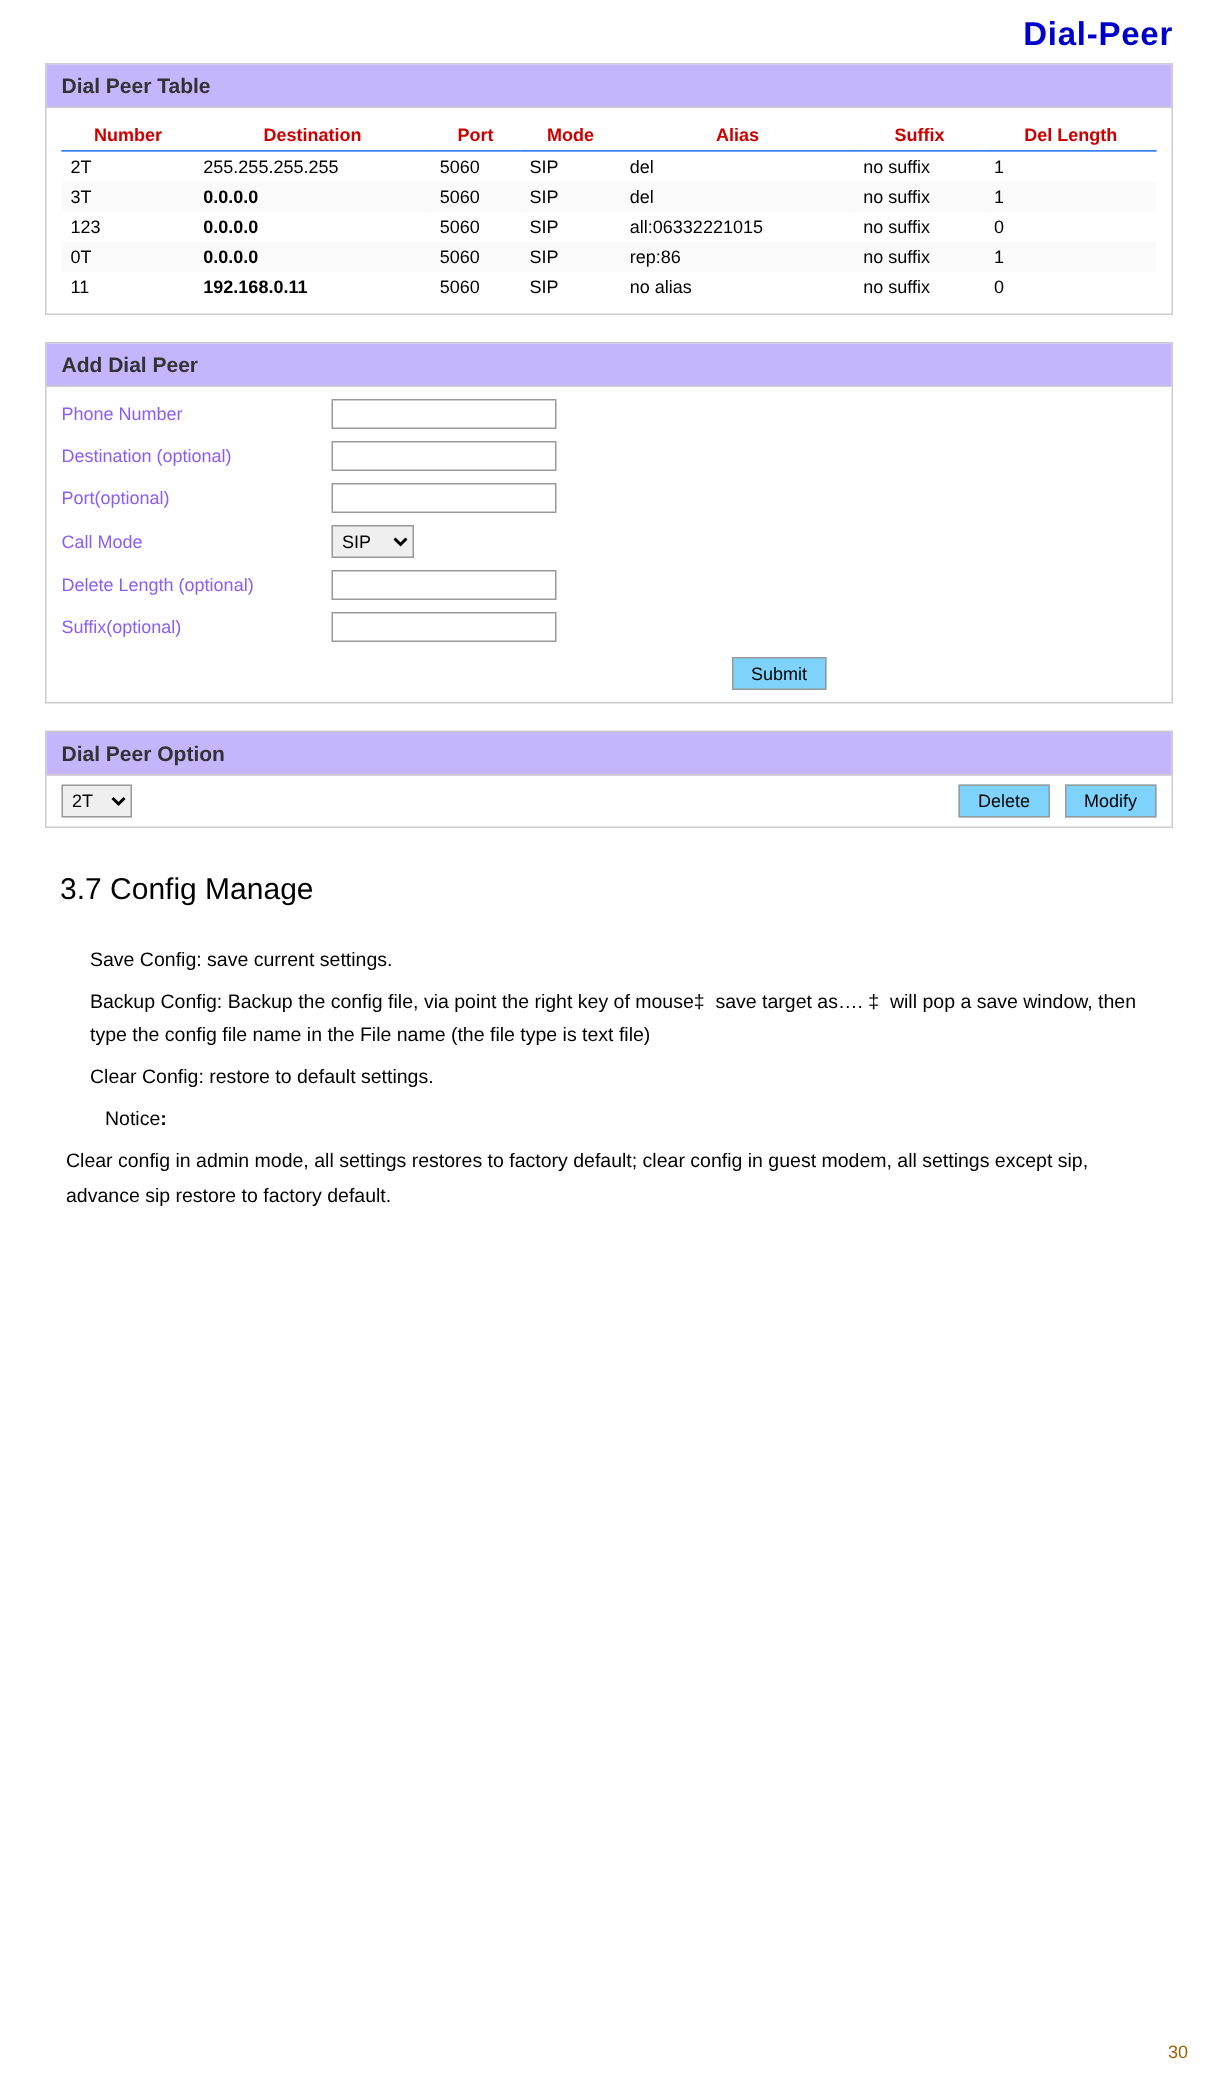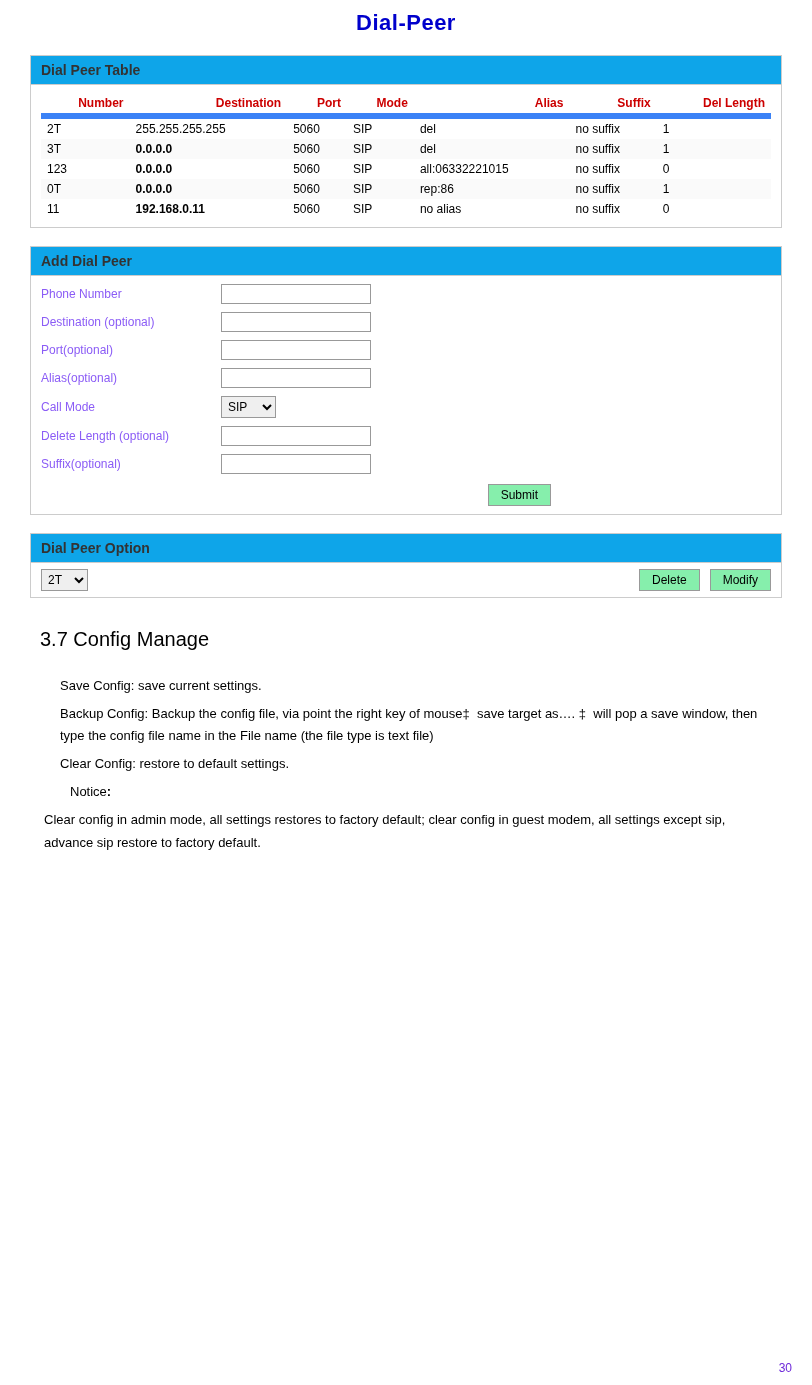--- a/index.html
+++ b/index.html
@@ -7,59 +7,59 @@
       font-family: Arial, sans-serif;
       font-size: 13px;
       background: #fff;
       color: #000;
       width: 812px;
       min-height: 1385px;
       padding: 10px 30px 20px 30px;
     }
 
     h1.page-title {
-      text-align: center;
+      text-align: right;
       color: #0000cc;
       font-size: 22px;
       font-weight: bold;
-      margin-bottom: 19px;
+      margin-bottom: 6px;
       letter-spacing: 0.5px;
     }
 
     .section-box {
       border: 1px solid #ccc;
       margin-bottom: 18px;
       background: #fff;
     }
 
     .section-header {
-      background: #0ea5e9;
+      background: #c4b5fd;
       border-bottom: 1px solid #ccc;
       padding: 6px 10px;
       font-size: 14px;
       font-weight: bold;
       color: #333;
     }
 
     .section-body {
       padding: 8px 10px;
     }
 
     
     table.dial-peer-table {
       width: 100%;
       border-collapse: collapse;
       font-size: 12px;
     }
     table.dial-peer-table th {
-      text-align: right;
+      text-align: center;
       padding: 3px 6px;
       font-weight: bold;
       color: #cc0000;
-      border-bottom: 6px solid #3b82f6;
+      border-bottom: 1px solid #3b82f6;
     }
     table.dial-peer-table td {
       padding: 3px 6px;
       color: #000;
     }
     table.dial-peer-table tr:nth-child(even) td { background: #fafafa; }
 
     
     .form-row {
       display: flex;
@@ -87,21 +87,21 @@
     }
 
     .submit-row {
       display: flex;
       justify-content: flex-end;
       padding-right: 220px;
       margin-top: 10px;
     }
 
     button.btn {
-      background: #86efac;
+      background: #7dd3fc;
       border: 1px solid #999;
       padding: 3px 12px;
       font-size: 12px;
       cursor: pointer;
       margin-left: 4px;
     }
 
     
     .option-row {
       display: flex;
@@ -146,21 +146,21 @@
       padding-left: 4px;
     }
     .text-section strong { font-weight: normal; }
 
     
     .page-number {
       position: absolute;
       bottom: 10px;
       right: 20px;
       font-size: 12px;
-      color: #6d28d9;
+      color: #a16207;
     }
 
     
     .link-blue { color: #0000cc; font-weight: bold; }
   </style>
 </head>
 <body>
 
 <h1 class="page-title">Dial-Peer</h1>
 
@@ -245,26 +245,20 @@
         <input type="text" style="">
       </div>
     </div>
     <div class="form-row">
       <span class="form-label">Port(optional)</span>
       <div class="form-input">
         <input type="text" style="">
       </div>
     </div>
     <div class="form-row">
-      <span class="form-label">Alias(optional)</span>
-      <div class="form-input">
-        <input type="text" style="">
-      </div>
-    </div>
-    <div class="form-row">
       <span class="form-label">Call Mode</span>
       <div class="form-input">
         <select>
           <option>SIP</option>
           <option>H323</option>
         </select>
       </div>
     </div>
     <div class="form-row">
       <span class="form-label">Delete Length (optional)</span>

